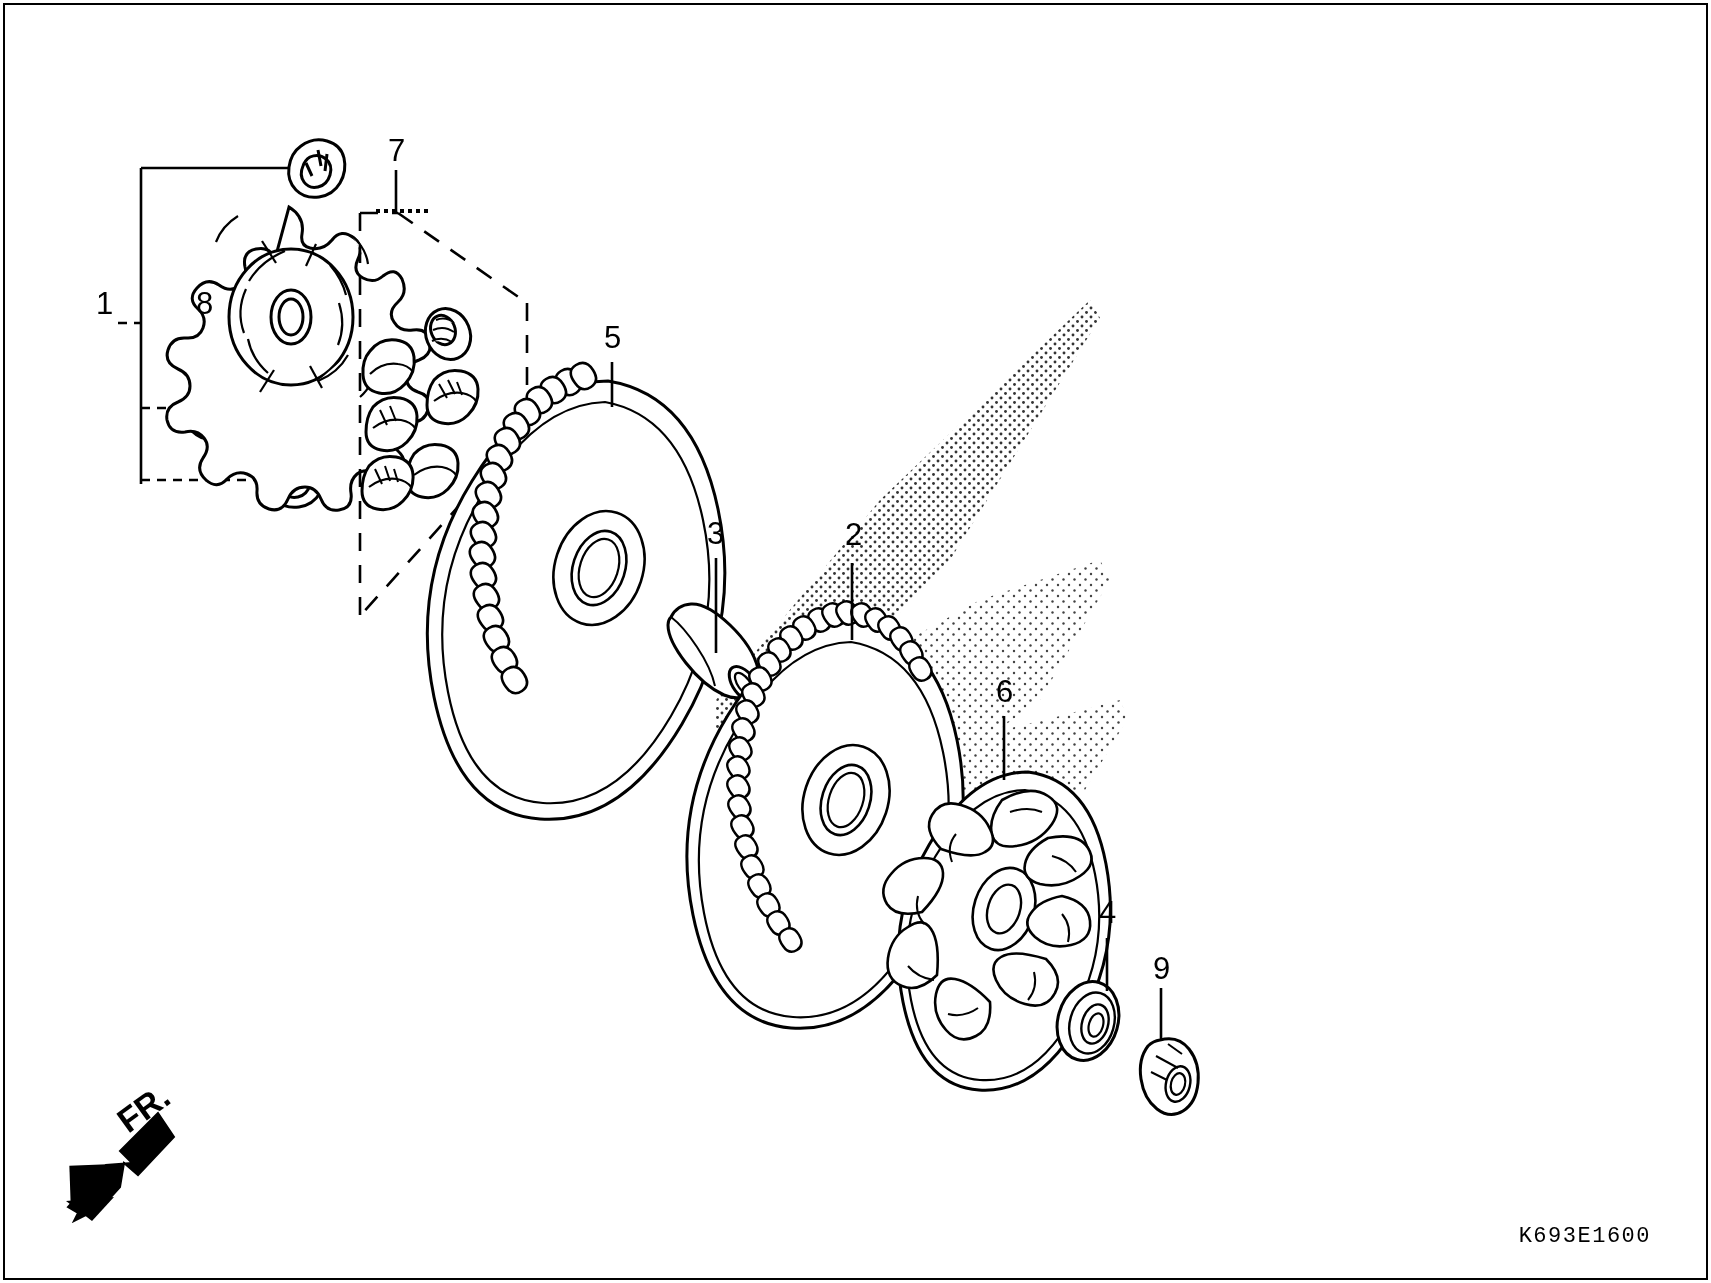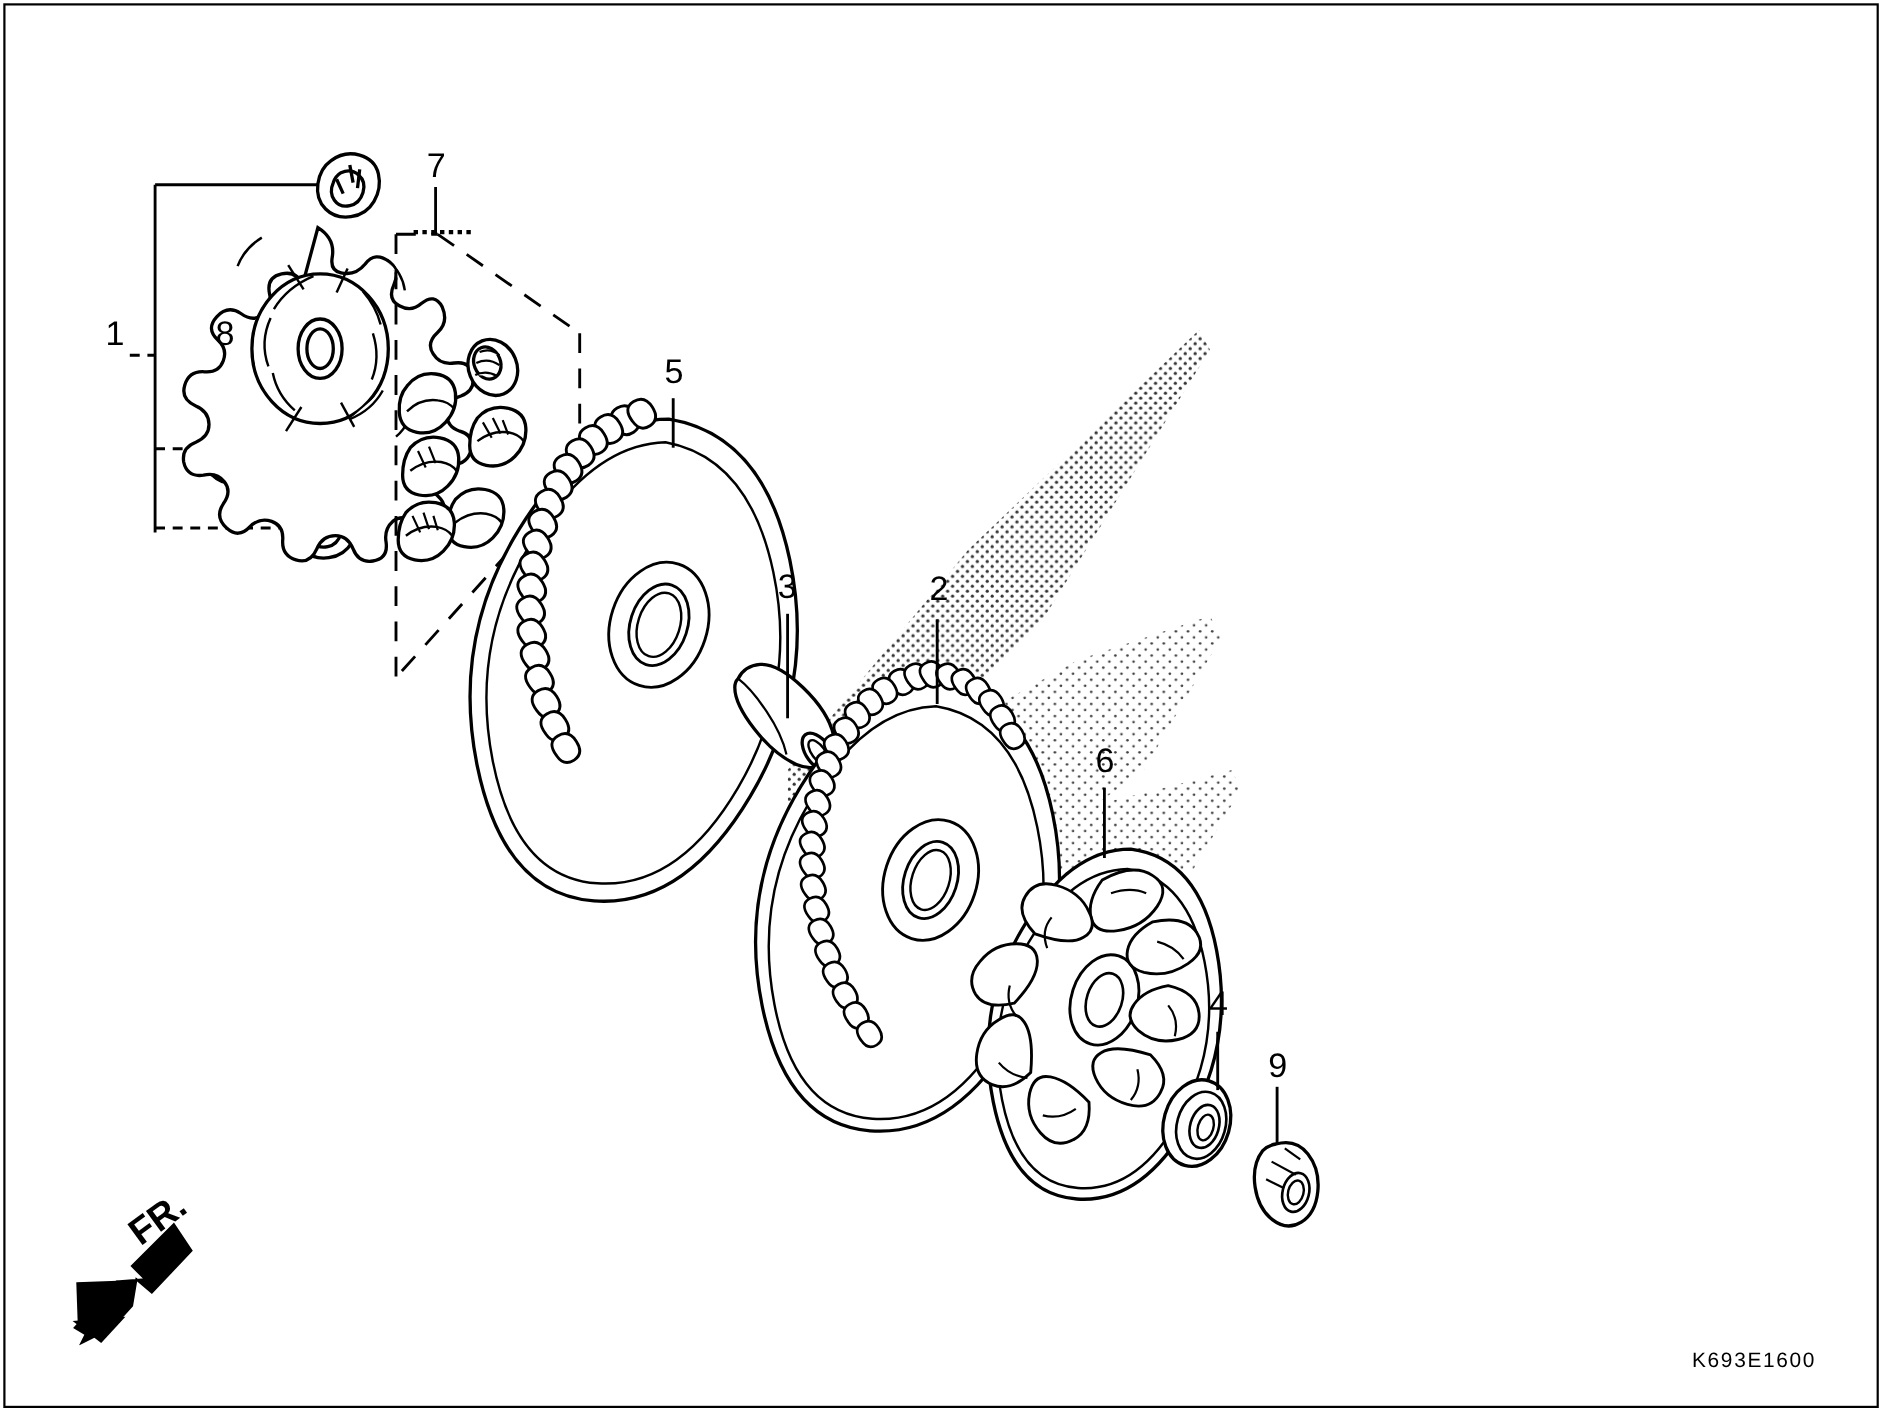--- a/index.html
+++ b/index.html
@@ -43,22 +43,22 @@
     font-weight: 400;
     color: #000000;
     line-height: 1;
     letter-spacing: 0px;
     user-select: none;
   }
   #diagram-code {
     position: absolute;
     right: 60px;
     bottom: 34px;
-    font-family: Liberation Sans, sans-serif;
-    font-size: 19px;
+    font-family: Liberation Mono, monospace;
+    font-size: 22px;
     letter-spacing: 1.5px;
     color: #000000;
   }
   #fr-marker {
     position: absolute;
     left: 62px;
     bottom: 60px;
     width: 150px;
     height: 120px;
   }

